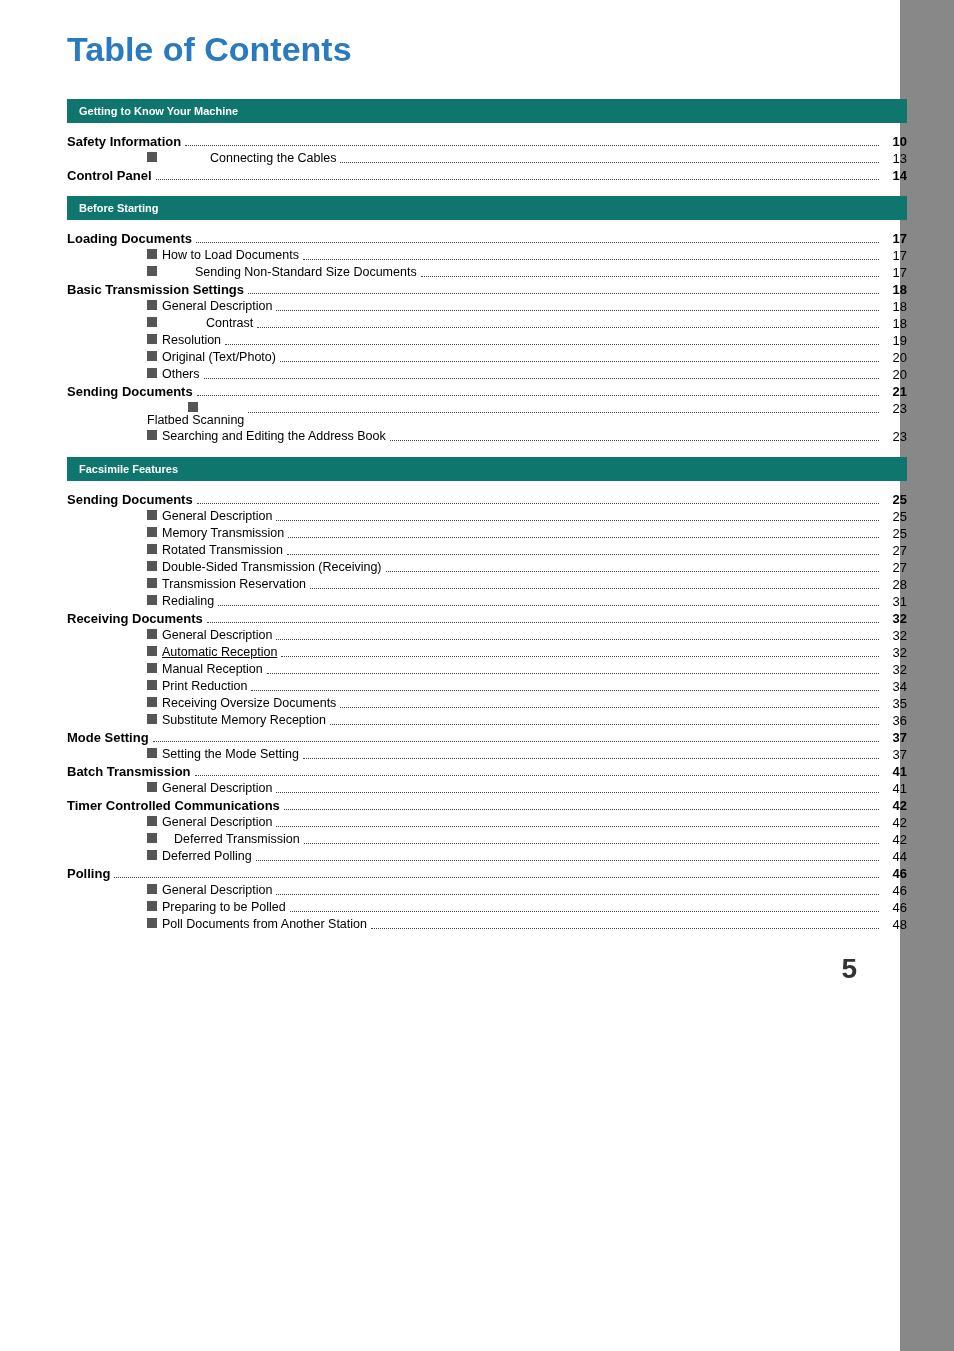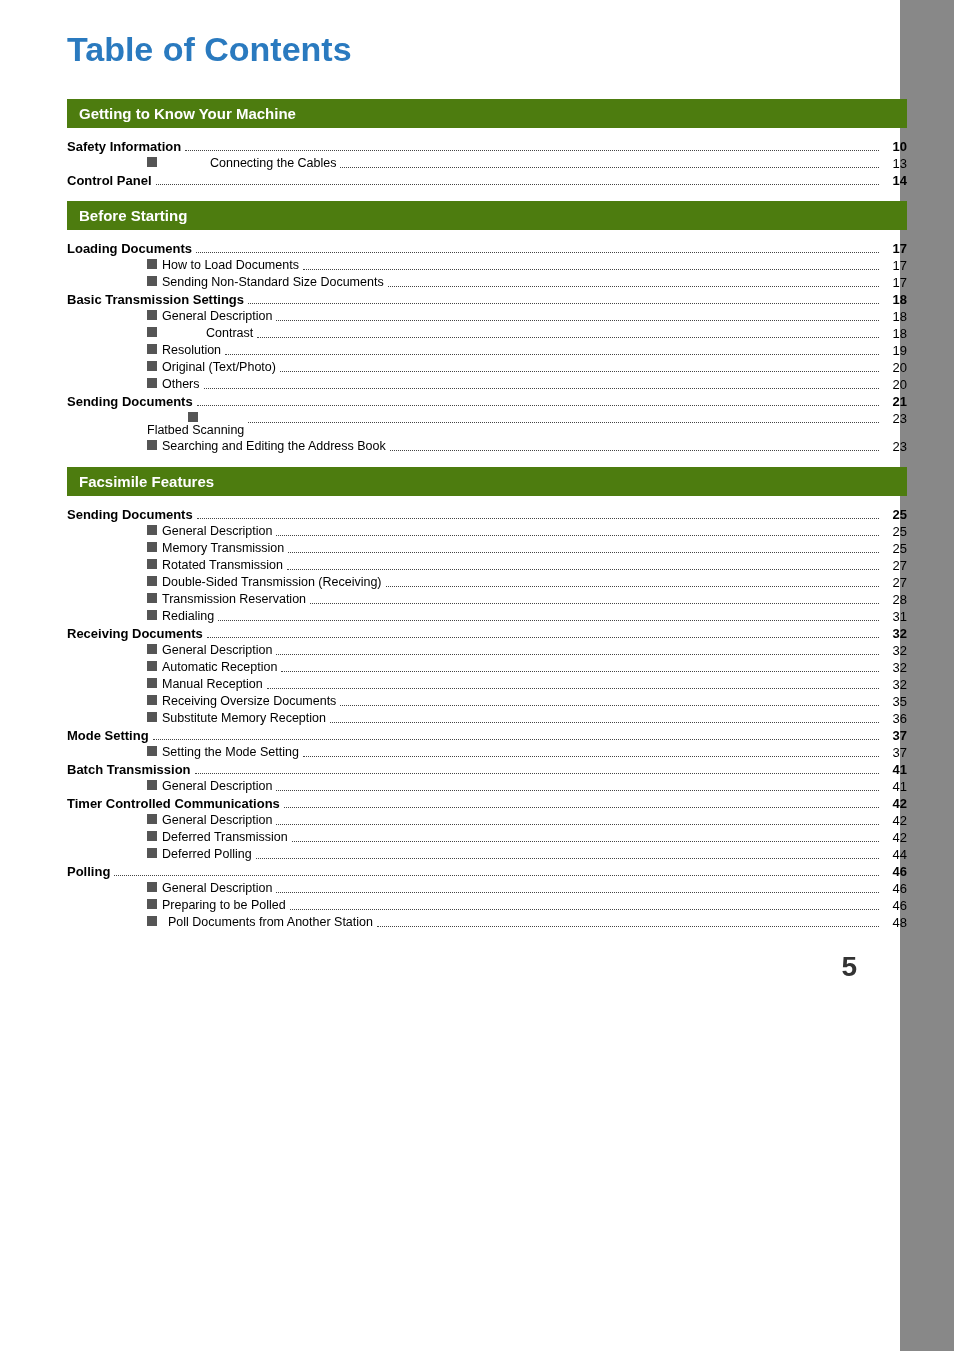--- a/index.html
+++ b/index.html
@@ -32,23 +32,23 @@
     }
 
     h1.page-title {
       color: #2a7abf;
       font-size: 34px;
       font-weight: bold;
       margin-bottom: 30px;
     }
 
     .section-header {
-      background: #4d7c0f;
+      background: #0f766e;
       color: #fff;
-      font-size: 15px;
+      font-size: 11px;
       font-weight: bold;
       padding: 6px 12px;
       margin-bottom: 10px;
       margin-top: 8px;
     }
 
     .entry-row {
       display: flex;
       align-items: baseline;
       width: 100%;
@@ -154,21 +154,21 @@
         </div>
         <div class="entry-row">
           <span class="sub-icon-label" style="padding-left: 80px;">
             <span class="square-icon"></span>
             <span>How to Load Documents</span>
           </span>
           <span class="dot-fill"></span>
           <span class="entry-page sub-page">17</span>
         </div>
         <div class="entry-row">
-          <span class="sub-icon-label" style="padding-left: 80px;">
+          <span class="sub-icon-label" style="padding-left: 80px; gap: 33px;">
             <span class="square-icon"></span>
             <span>Sending Non-Standard Size Documents</span>
           </span>
           <span class="dot-fill"></span>
           <span class="entry-page sub-page">17</span>
         </div>
         <div class="entry-row">
           <span class="entry-label main">Basic Transmission Settings</span>
           <span class="dot-fill"></span>
           <span class="entry-page">18</span>
@@ -297,38 +297,46 @@
         </div>
         <div class="entry-row">
           <span class="sub-icon-label" style="padding-left: 80px;">
             <span class="square-icon"></span>
             <span>General Description</span>
           </span>
           <span class="dot-fill"></span>
           <span class="entry-page sub-page">32</span>
         </div>
         <div class="entry-row">
-          <span class="sub-icon-label" style="padding-left: 80px;">
+          <span class="sub-icon-label" style="padding-left: 80px; text-decoration: underline;">
             <span class="square-icon"></span>
             <span>Automatic Reception</span>
           </span>
           <span class="dot-fill"></span>
           <span class="entry-page sub-page">32</span>
         </div>
         <div class="entry-row">
           <span class="sub-icon-label" style="padding-left: 80px;">
             <span class="square-icon"></span>
             <span>Manual Reception</span>
           </span>
           <span class="dot-fill"></span>
           <span class="entry-page sub-page">32</span>
         </div>
         <div class="entry-row">
           <span class="sub-icon-label" style="padding-left: 80px;">
             <span class="square-icon"></span>
+            <span>Print Reduction</span>
+          </span>
+          <span class="dot-fill"></span>
+          <span class="entry-page sub-page">34</span>
+        </div>
+        <div class="entry-row">
+          <span class="sub-icon-label" style="padding-left: 80px;">
+            <span class="square-icon"></span>
             <span>Receiving Oversize Documents</span>
           </span>
           <span class="dot-fill"></span>
           <span class="entry-page sub-page">35</span>
         </div>
         <div class="entry-row">
           <span class="sub-icon-label" style="padding-left: 80px;">
             <span class="square-icon"></span>
             <span>Substitute Memory Reception</span>
           </span>
@@ -368,21 +376,21 @@
         </div>
         <div class="entry-row">
           <span class="sub-icon-label" style="padding-left: 80px;">
             <span class="square-icon"></span>
             <span>General Description</span>
           </span>
           <span class="dot-fill"></span>
           <span class="entry-page sub-page">42</span>
         </div>
         <div class="entry-row">
-          <span class="sub-icon-label" style="padding-left: 80px;">
+          <span class="sub-icon-label" style="padding-left: 80px; gap: 12px;">
             <span class="square-icon"></span>
             <span>Deferred Transmission</span>
           </span>
           <span class="dot-fill"></span>
           <span class="entry-page sub-page">42</span>
         </div>
         <div class="entry-row">
           <span class="sub-icon-label" style="padding-left: 80px;">
             <span class="square-icon"></span>
             <span>Deferred Polling</span>
@@ -405,21 +413,21 @@
         </div>
         <div class="entry-row">
           <span class="sub-icon-label" style="padding-left: 80px;">
             <span class="square-icon"></span>
             <span>Preparing to be Polled</span>
           </span>
           <span class="dot-fill"></span>
           <span class="entry-page sub-page">46</span>
         </div>
         <div class="entry-row">
-          <span class="sub-icon-label" style="padding-left: 80px; gap: 6px;">
+          <span class="sub-icon-label" style="padding-left: 80px;">
             <span class="square-icon"></span>
             <span>Poll Documents from Another Station</span>
           </span>
           <span class="dot-fill"></span>
           <span class="entry-page sub-page">48</span>
         </div>
       </div>
     </div>
 
   <div class="page-number-bottom">5</div>

